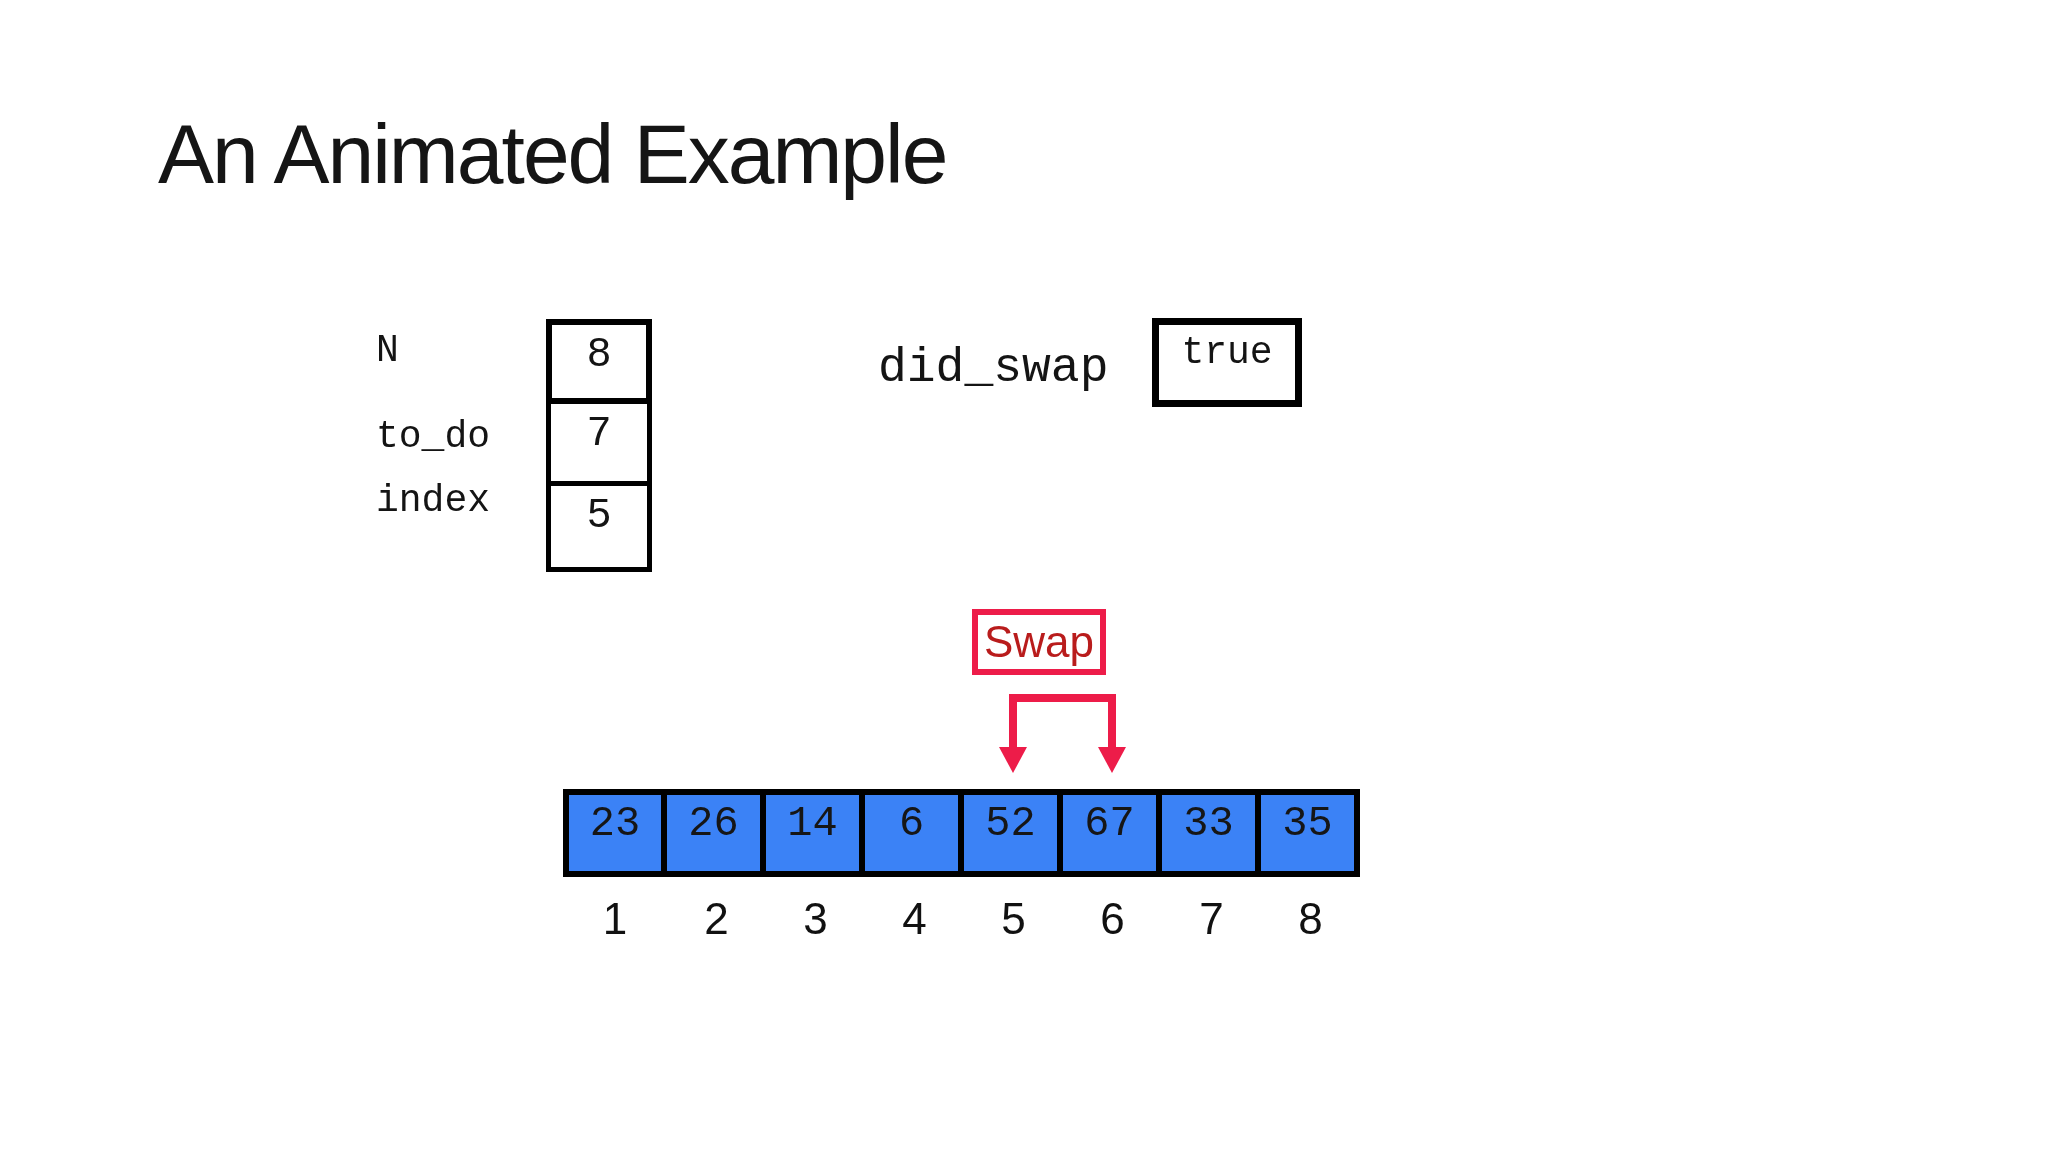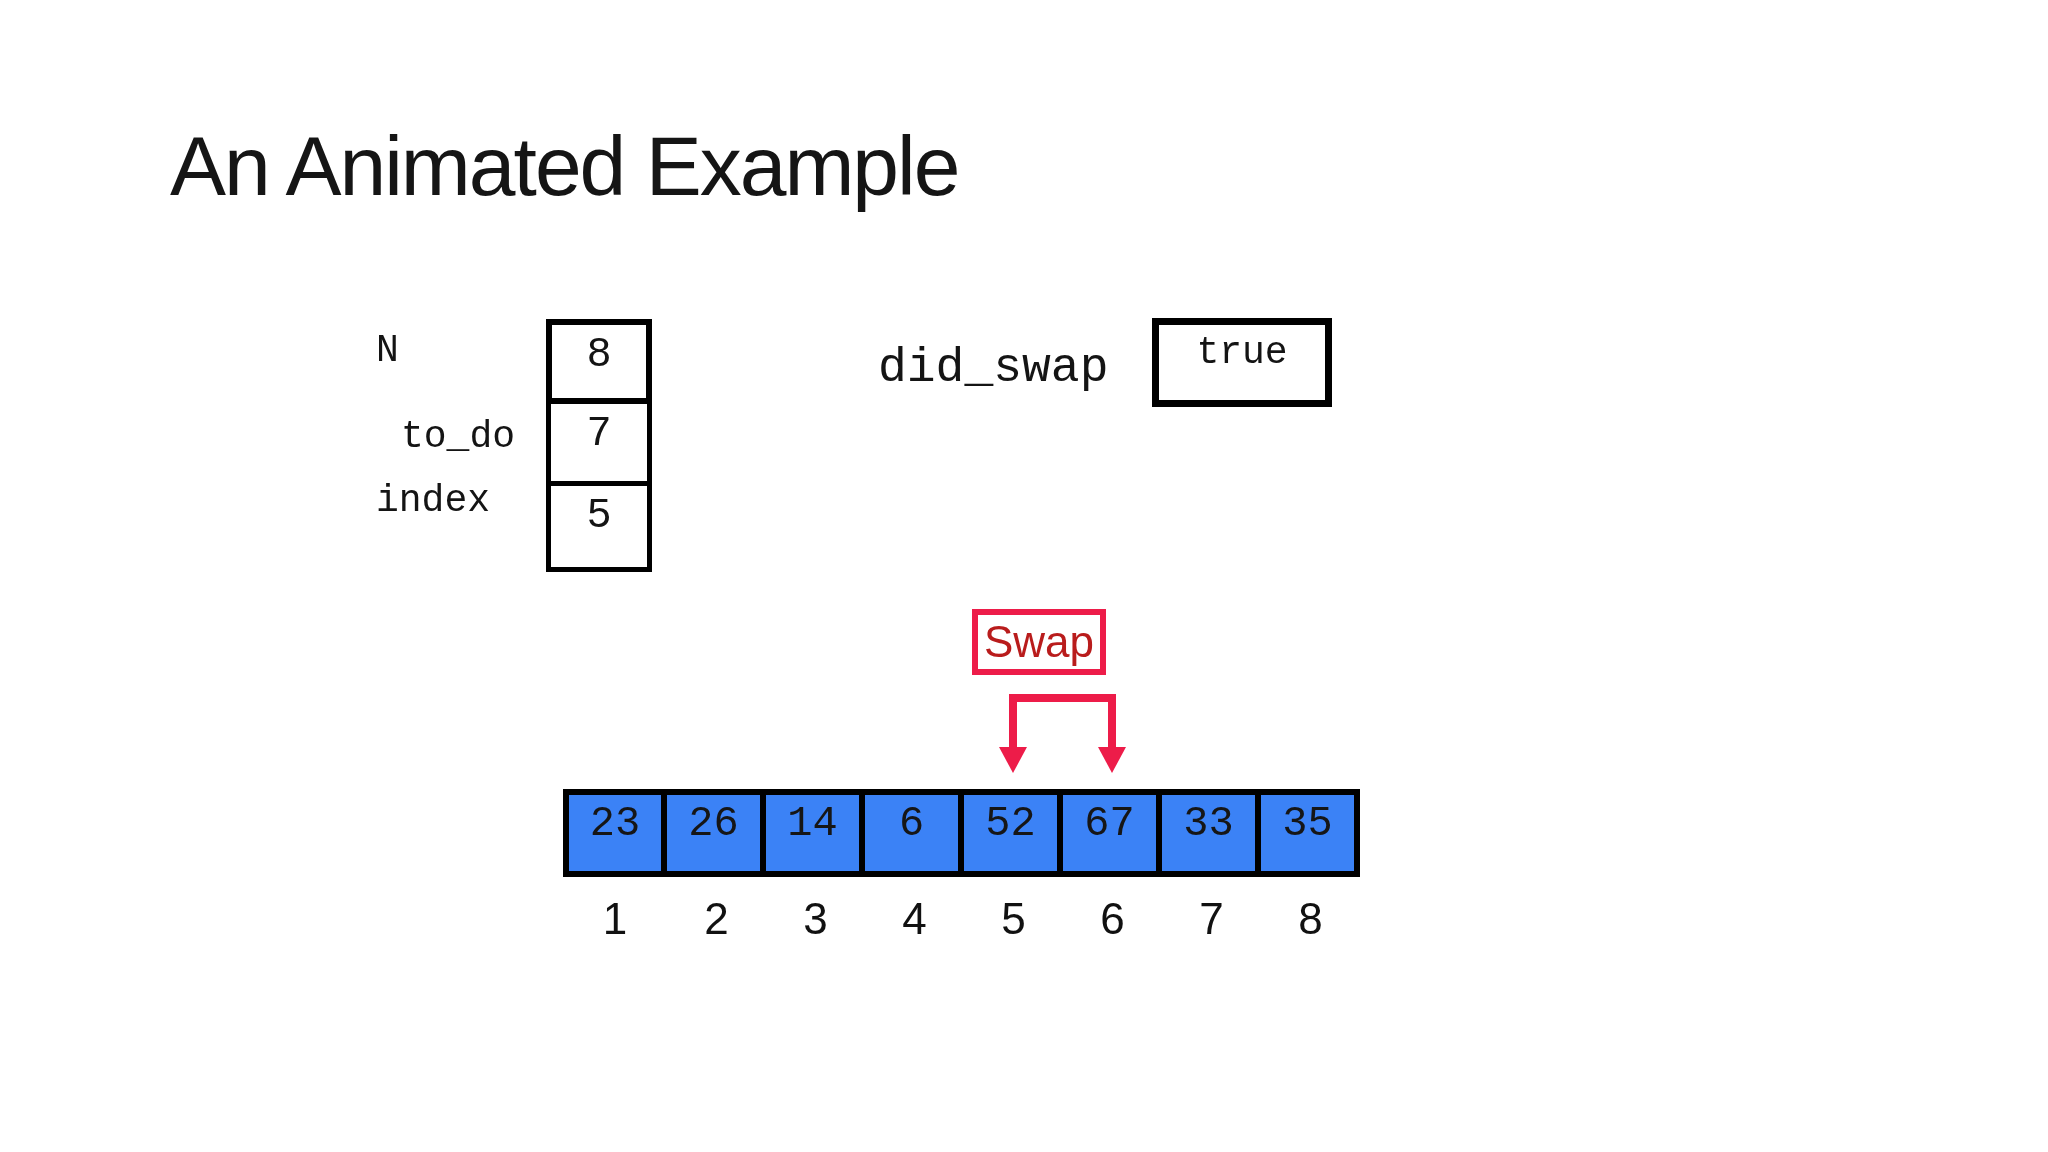--- a/index.html
+++ b/index.html
@@ -11,42 +11,42 @@
     overflow: hidden;
     font-family: "Liberation Sans", sans-serif;
     color: #141414;
   }
 
   
   .title {
     position: absolute;
     left: 158px;
     top: 108px;
-    margin: 12px;
+    margin: 0;
     font-size: 84px;
     font-weight: 300;
     letter-spacing: -2px;
     line-height: 1.1;
     color: #151515;
     font-family: "Liberation Sans", sans-serif;
     white-space: nowrap;
   }
 
   
   .var-label {
     position: absolute;
     left: 376px;
     font-family: "Liberation Mono", monospace;
     font-size: 38px;
     line-height: 1;
     color: #141414;
     white-space: nowrap;
   }
   .lbl-n     { top: 332px; }
-  .lbl-todo  { top: 418px; margin-left: 25px; }
+  .lbl-todo  { top: 418px; }
   .lbl-index { top: 482px; }
 
   
   .vbox {
     position: absolute;
     left: 546px;
     width: 106px;
     box-sizing: border-box;
     border: 5px solid #000000;
     background: #ffffff;
@@ -71,21 +71,21 @@
     font-family: "Liberation Mono", monospace;
     font-size: 48px;
     line-height: 1;
     color: #141414;
     white-space: nowrap;
   }
   .ds-box {
     position: absolute;
     left: 1152px;
     top: 318px;
-    width: 180px;
+    width: 150px;
     height: 89px;
     box-sizing: border-box;
     border: 7px solid #000000;
     background: #ffffff;
     display: flex;
     justify-content: center;
     align-items: flex-start;
     padding-top: 9px;
     font-family: "Liberation Mono", monospace;
     font-size: 38px;

